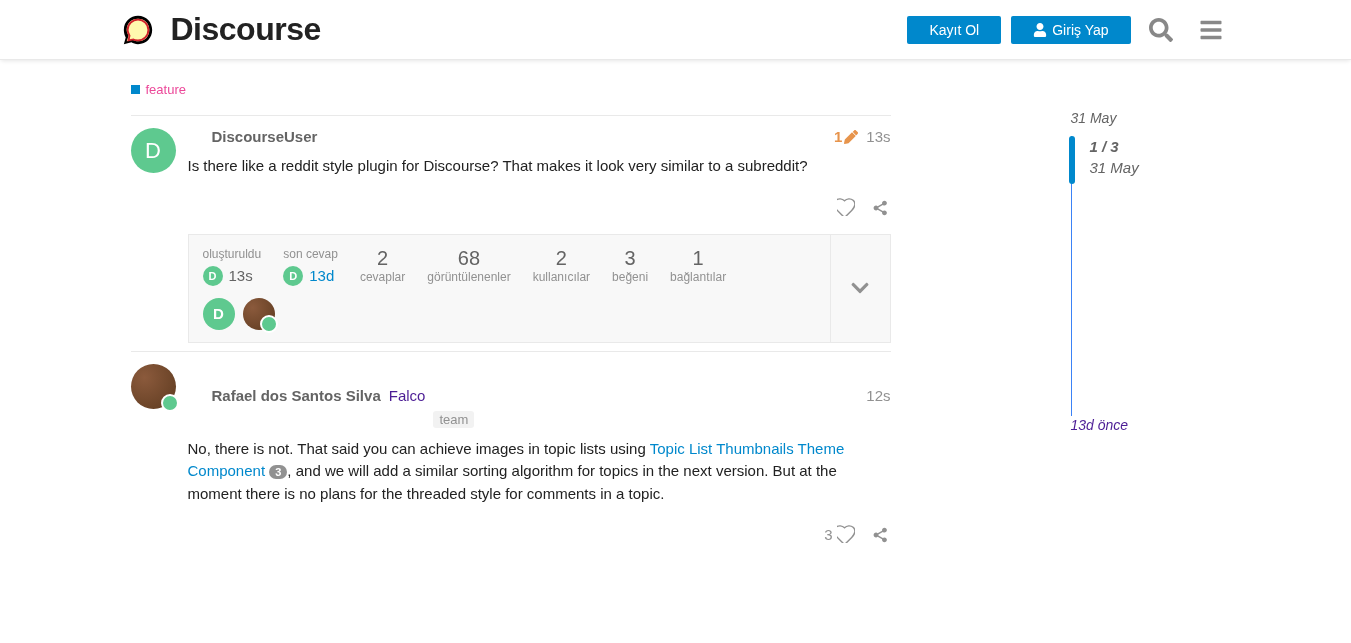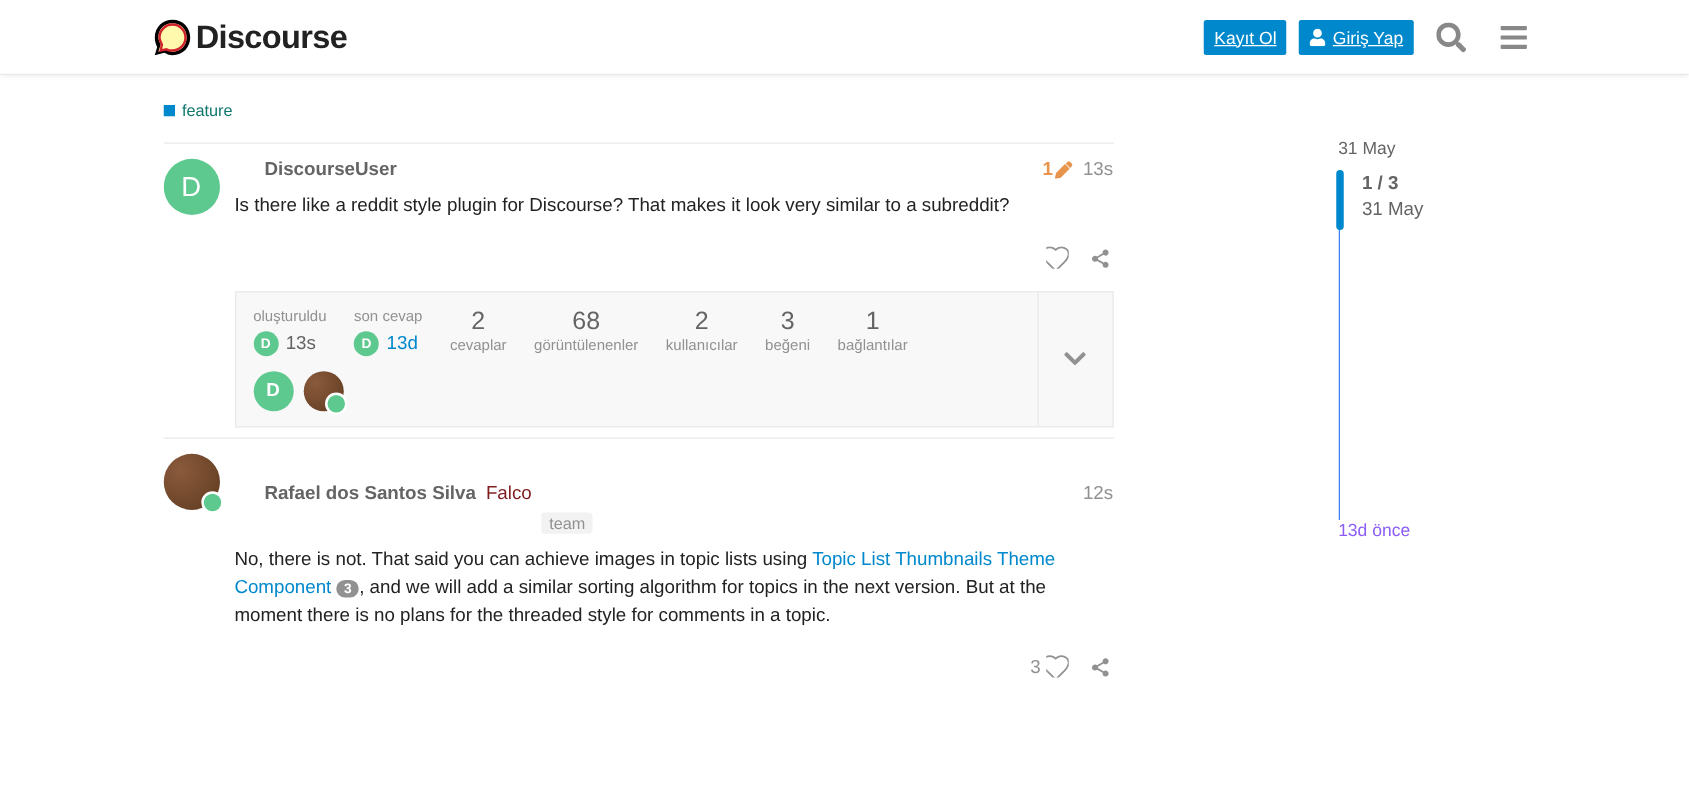--- a/index.html
+++ b/index.html
@@ -1,39 +1,39 @@
 <!DOCTYPE html>
 <html><head>
 <meta charset="utf-8">
 <style>
 * { margin: 0; padding: 0; box-sizing: border-box; }
 body { font-family: -apple-system, BlinkMacSystemFont, "Segoe UI", Helvetica, Arial, sans-serif; color: #222; background: #fff; font-size: 15px; }
 .header { height: 60px; border-bottom: 1px solid #e9e9e9; display: flex; align-items: center; padding: 0 10px; box-shadow: 0 2px 4px -1px rgba(0,0,0,0.1); }
 .header-inner { width: 100%; max-width: 1110px; margin: 0 auto; display: flex; align-items: center; justify-content: space-between; }
-.logo { display: flex; align-items: center; font-size: 26px; font-weight: 700; letter-spacing: -0.5px; gap: 2px; }
+.logo { display: flex; align-items: center; font-size: 32px; font-weight: 700; letter-spacing: -0.5px; gap: 16px; }
 .logo-icon { width: 34px; height: 34px; position: relative; display: inline-block; vertical-align: middle; }
 .header-right { display: flex; align-items: center; gap: 10px; }
-.btn { padding: 6px 8px; border: none; cursor: pointer; font-size: 14px; border-radius: 2px; text-decoration: underline; }
+.btn { padding: 6px 22px; border: none; cursor: pointer; font-size: 14px; border-radius: 2px; }
 .btn-primary { background: #0088cc; color: #fff; display: flex; align-items: center; gap: 5px; }
 .icon-btn { width: 40px; height: 40px; display: flex; align-items: center; justify-content: center; cursor: pointer; color: #888; }
 .icon-btn svg { width: 24px; height: 24px; fill: currentColor; }
 .container { max-width: 1110px; margin: 0 auto; padding: 20px 10px; display: flex; gap: 20px; }
 .main { flex: 1; min-width: 0; }
 .topic-title { font-size: 28px; font-weight: 500; line-height: 1.2; margin-bottom: 5px; color: #222; }
-.category-badge { display: inline-flex; align-items: center; gap: 6px; font-size: 13px; color: #0f766e; cursor: pointer; margin-bottom: 10px; }
+.category-badge { display: inline-flex; align-items: center; gap: 6px; font-size: 13px; color: #ec4899; cursor: pointer; margin-bottom: 10px; }
 .cat-box { width: 9px; height: 9px; background: #0088cc; display: inline-block; }
 .post { display: flex; gap: 12px; border-top: 1px solid #e9e9e9; padding-top: 12px; margin-top: 8px; max-width: 760px; }
 .avatar { width: 45px; height: 45px; border-radius: 50%; flex-shrink: 0; position: relative; }
 .avatar.green { background: #5ec98f; color: #fff; display: flex; align-items: center; justify-content: center; font-size: 22px; }
 .avatar.falco { background: radial-gradient(circle at 30% 30%, #8b5a3c, #5d3a1f); position: relative; }
 .avatar-badge { position: absolute; right: -3px; bottom: -3px; width: 18px; height: 18px; border-radius: 50%; background: #5ec98f; border: 2px solid #fff; }
 .post-body { flex: 1; min-width: 0; }
 .post-header { display: flex; align-items: center; gap: 8px; margin-bottom: 10px; padding-left: 24px; }
 .username { font-weight: 600; color: #646464; cursor: pointer; }
-.fullname { color: #7f1d1d; }
+.fullname { color: #4c1d95; }
 .team-badge { color: #919191; background: #f2f2f2; padding: 1px 6px; border-radius: 3px; font-size: 13px; margin-top: 47px; }
 .spacer { flex: 1; }
 .edit-badge { color: #e7944c; font-weight: 600; display: flex; align-items: center; gap: 2px; cursor: pointer; }
 .edit-badge svg { width: 14px; height: 14px; fill: currentColor; }
 .post-date { color: #919191; cursor: pointer; }
 .post-content { color: #222; line-height: 1.5; }
 .post-content a { color: #0088cc; text-decoration: none; cursor: pointer; }
 .link-count { background: #919191; color: #fff; border-radius: 10px; padding: 1px 6px; font-size: 11px; font-weight: 600; }
 .post-actions { display: flex; justify-content: flex-end; gap: 18px; padding: 20px 0 10px; color: #919191; }
 .post-actions .action { cursor: pointer; display: flex; align-items: center; gap: 4px; }
@@ -48,26 +48,26 @@
 .map-created-line { display: flex; align-items: center; gap: 6px; font-size: 15px; }
 .map-avatar-sm { width: 20px; height: 20px; border-radius: 50%; background: #5ec98f; color: #fff; display: flex; align-items: center; justify-content: center; font-size: 11px; font-weight: 600; }
 .map-date { color: #646464; font-weight: 500; }
 .map-date.link { color: #0088cc; }
 .map-avatars { display: flex; gap: 8px; margin-top: 12px; }
 .map-avatar-md { width: 32px; height: 32px; border-radius: 50%; position: relative; cursor: pointer; }
 .map-avatar-md.green { background: #5ec98f; color: #fff; display: flex; align-items: center; justify-content: center; font-weight: 600; }
 .map-avatar-md.falco { background: radial-gradient(circle at 30% 30%, #8b5a3c, #5d3a1f); }
 .map-toggle { width: 60px; border-left: 1px solid #e9e9e9; display: flex; align-items: center; justify-content: center; cursor: pointer; color: #919191; }
 .map-toggle svg { width: 20px; height: 20px; fill: currentColor; }
-.timeline { width: 150px; padding-top: 30px; }
+.timeline { width: 150px; padding-top: 30px; font-style: italic; }
 .tl-date { color: #646464; font-size: 14px; cursor: pointer; margin-bottom: 10px; display: block; }
 .tl-track { border-left: 1px solid #3b82f6; padding-left: 18px; position: relative; height: 280px; }
 .tl-handle { position: absolute; left: -3px; top: 0; width: 6px; height: 48px; background: #0088cc; border-radius: 3px; }
 .tl-pos { color: #646464; font-weight: 600; font-size: 15px; line-height: 1.4; }
-.tl-bottom { color: #8b5cf6; cursor: pointer; font-size: 14px; margin-top: 6px; }
+.tl-bottom { color: #4c1d95; cursor: pointer; font-size: 14px; margin-top: 6px; }
 .user-icon { width: 14px; height: 14px; fill: currentColor; }
 </style>
 </head>
 <body>
 
 <div class="header">
   <div class="header-inner">
     <a class="logo">
       <span class="logo-icon">
         <svg viewBox="0 0 36 36">

